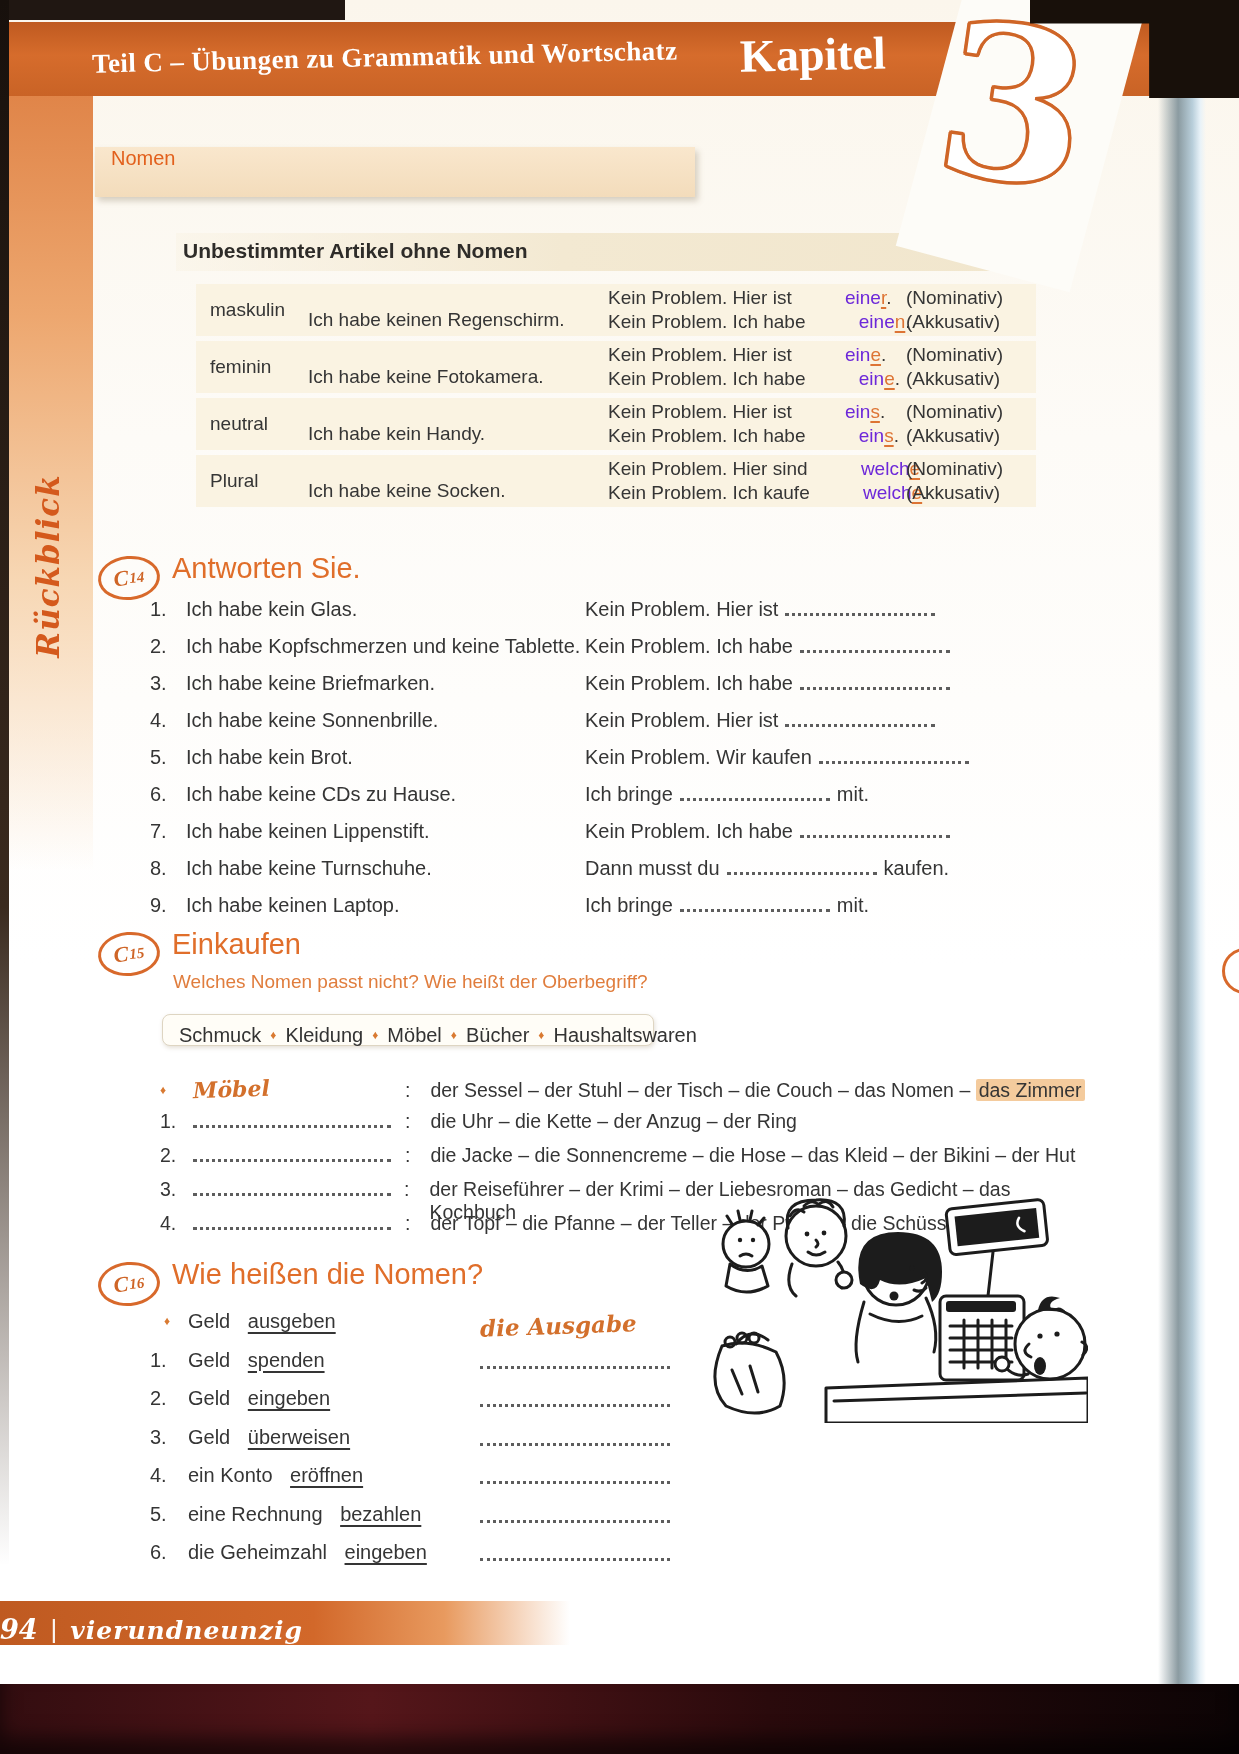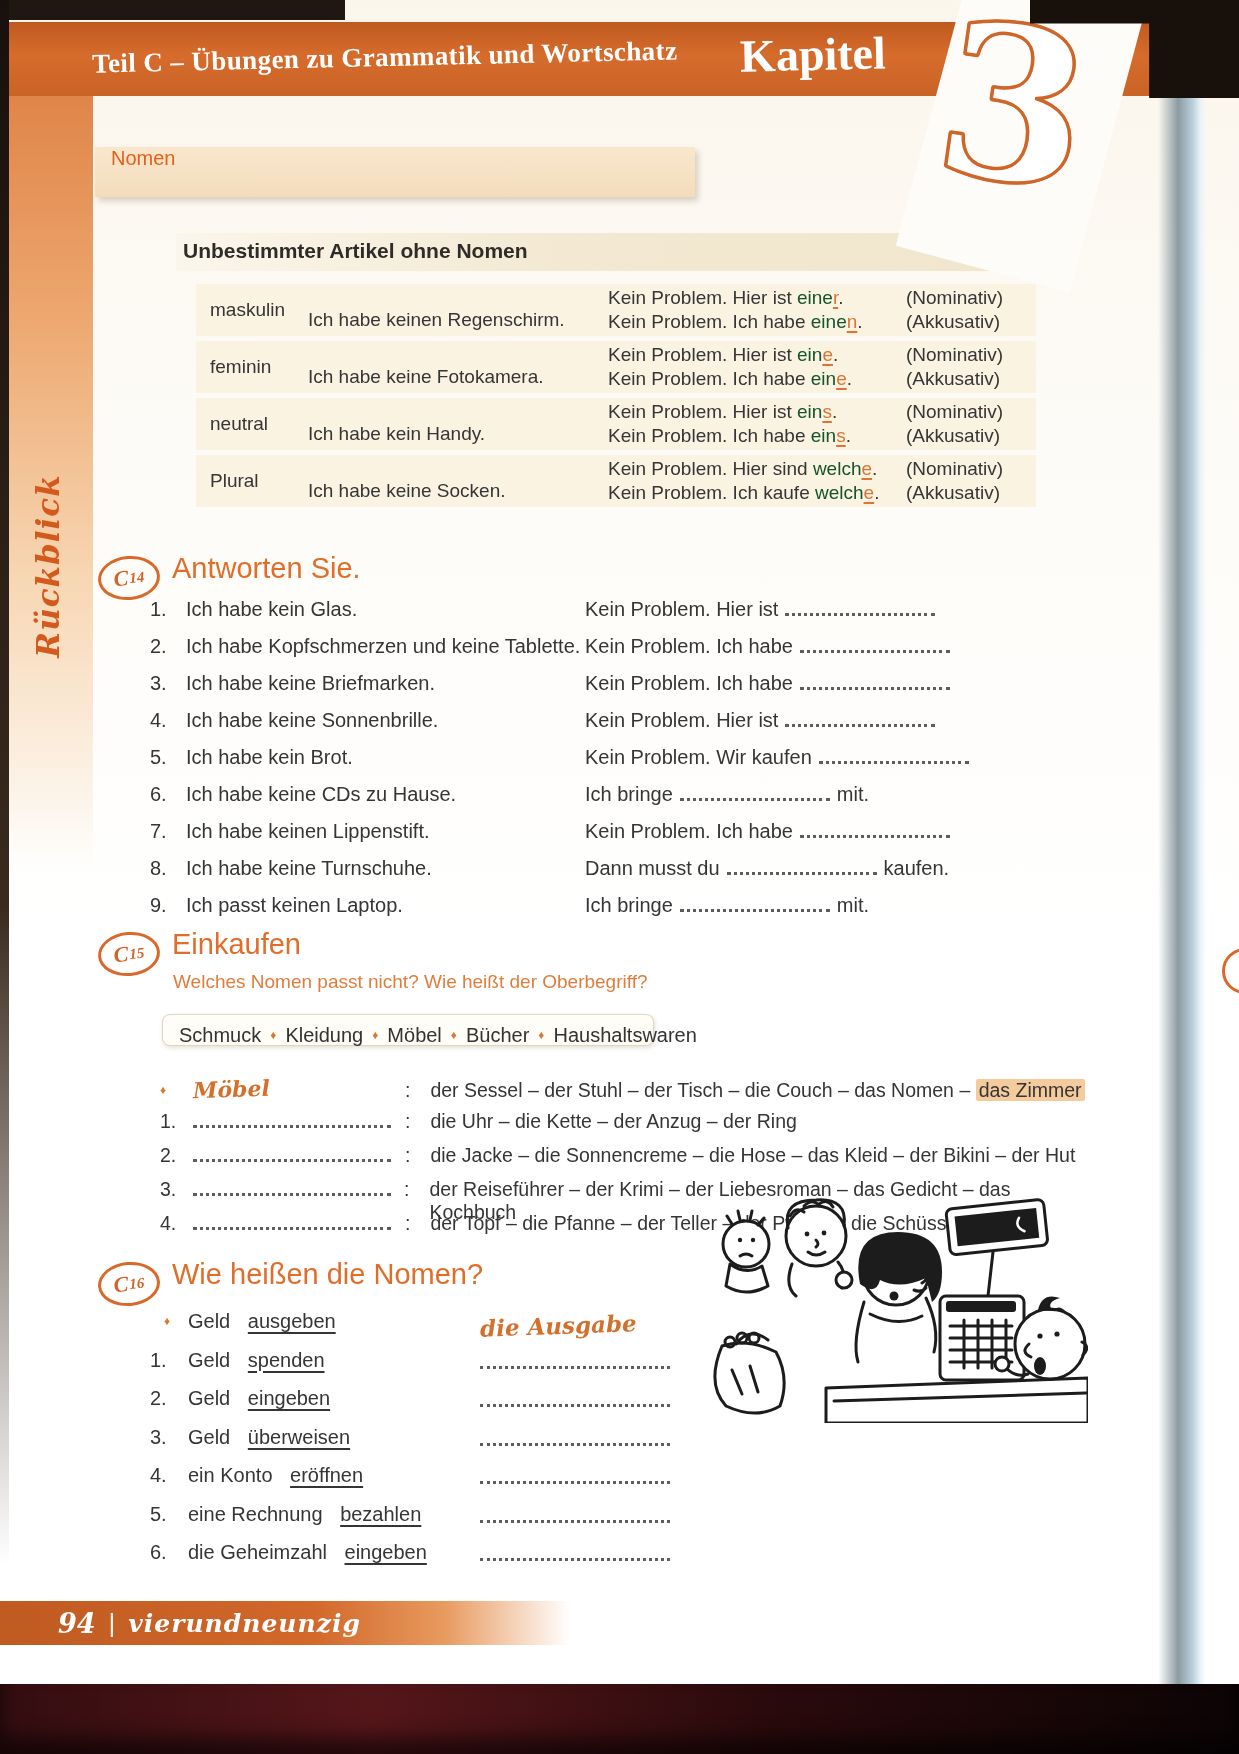--- a/index.html
+++ b/index.html
@@ -49,21 +49,21 @@
   
   .gt-strip{position:absolute;left:176px;top:233px;width:860px;height:38px;z-index:2;
         background:linear-gradient(90deg,rgba(248,240,222,.35),#f3e9d2 45%,#f1e6cd);}
   .gt-title{position:absolute;left:183px;top:239px;z-index:3;font-size:21px;font-weight:bold;color:#2e2c29;}
   .gt-rows{position:absolute;left:196px;top:284px;width:840px;z-index:3;}
   .g-row{display:flex;align-items:center;background:#faf3e2;height:52px;margin-bottom:5px;padding:0 10px 0 14px;box-sizing:border-box;}
   .g-gender{width:98px;font-size:19px;}
   .g-stmt{width:300px;font-size:19px;margin-top:20px;}
   .g-ans{width:298px;font-size:19px;line-height:24px;white-space:nowrap;}
   .g-case{font-size:19px;line-height:24px;}
-  .ow{color:#14532d;}
+  .ow{color:#6d28d9;margin-left:48px;}
   .owu{color:#dd7434;text-decoration:underline;text-decoration-thickness:2px;text-underline-offset:3px;}
   .pd{color:#353535;}
 
   
   .badge{position:absolute;width:56px;height:38px;border:3px solid #d8692b;border-radius:50%;
         color:#cf6527;display:flex;align-items:center;justify-content:center;
         font-family:"Liberation Serif",serif;font-style:italic;font-weight:bold;transform:rotate(-5deg);z-index:4;}
   .badge .bc{font-size:22px;}
   .badge .bn{font-size:15px;margin-left:1px;}
   .ex-title{position:absolute;z-index:4;font-size:29px;color:#e06e2a;}
@@ -98,21 +98,21 @@
   .uv{text-decoration:underline;text-decoration-thickness:2px;text-underline-offset:4px;margin-left:12px;}
   .c16-ans{position:absolute;left:330px;top:2px;}
   .hand2{font-family:"DejaVu Serif",serif;font-style:italic;font-weight:bold;color:#d3702c;font-size:23px;display:inline-block;transform:rotate(-2deg);}
   .dots3{display:inline-block;width:190px;height:14px;border-bottom:3px dotted #5d5d5d;}
 
   
   .illus{position:absolute;left:688px;top:1148px;width:400px;height:275px;z-index:3;}
 
   
   .footer-bar{position:absolute;left:0;top:1601px;width:570px;height:44px;z-index:20;
-        display:flex;align-items:center;padding-left:58px;box-sizing:border-box;
+        display:flex;align-items:flex-end;box-sizing:border-box;
         background:linear-gradient(90deg,#bf5a21 0%,#d2682a 55%,#e89a5f 78%,rgba(255,255,255,0) 100%);}
   .footer-num{color:#fff;font-family:"DejaVu Serif",serif;font-style:italic;font-weight:bold;font-size:27px;}
   .footer-sep{color:#fff;font-size:26px;margin:0 13px;font-weight:normal;opacity:.95;}
   .footer-word{color:#fff;font-family:"DejaVu Serif",serif;font-style:italic;font-weight:bold;font-size:25px;letter-spacing:1px;}
 
   .partial-circle{position:absolute;left:1222px;top:948px;width:40px;height:40px;
         border:3px solid #d8692b;border-radius:50%;z-index:26;}
 </style>
 </head>
 <body>
@@ -235,21 +235,21 @@
         <span class="rprompt">Ich habe keinen Lippenstift.</span>
       <span class="rans"><span>Kein Problem. Ich habe</span><span class="dots"></span><span></span></span>
     </div>
     <div class="c-row">
       <span class="rnum">8.</span>
         <span class="rprompt">Ich habe keine Turnschuhe.</span>
       <span class="rans"><span>Dann musst du</span><span class="dots"></span><span>kaufen.</span></span>
     </div>
     <div class="c-row">
       <span class="rnum">9.</span>
-        <span class="rprompt">Ich passt keinen Laptop.</span>
+        <span class="rprompt">Ich habe keinen Laptop.</span>
       <span class="rans"><span>Ich bringe</span><span class="dots"></span><span>mit.</span></span>
     </div>
   </div>
 
   <div class="badge" style="left:98px;top:932px;">
     <span class="bc">C</span>
       <span class="bn">15</span>
   </div>
   <div class="ex-title" style="left:172px;top:928px;">Einkaufen</div>
   <div class="ex-sub" style="left:173px;top:971px;">Welches Nomen passt nicht? Wie heißt der Oberbegriff?</div>

